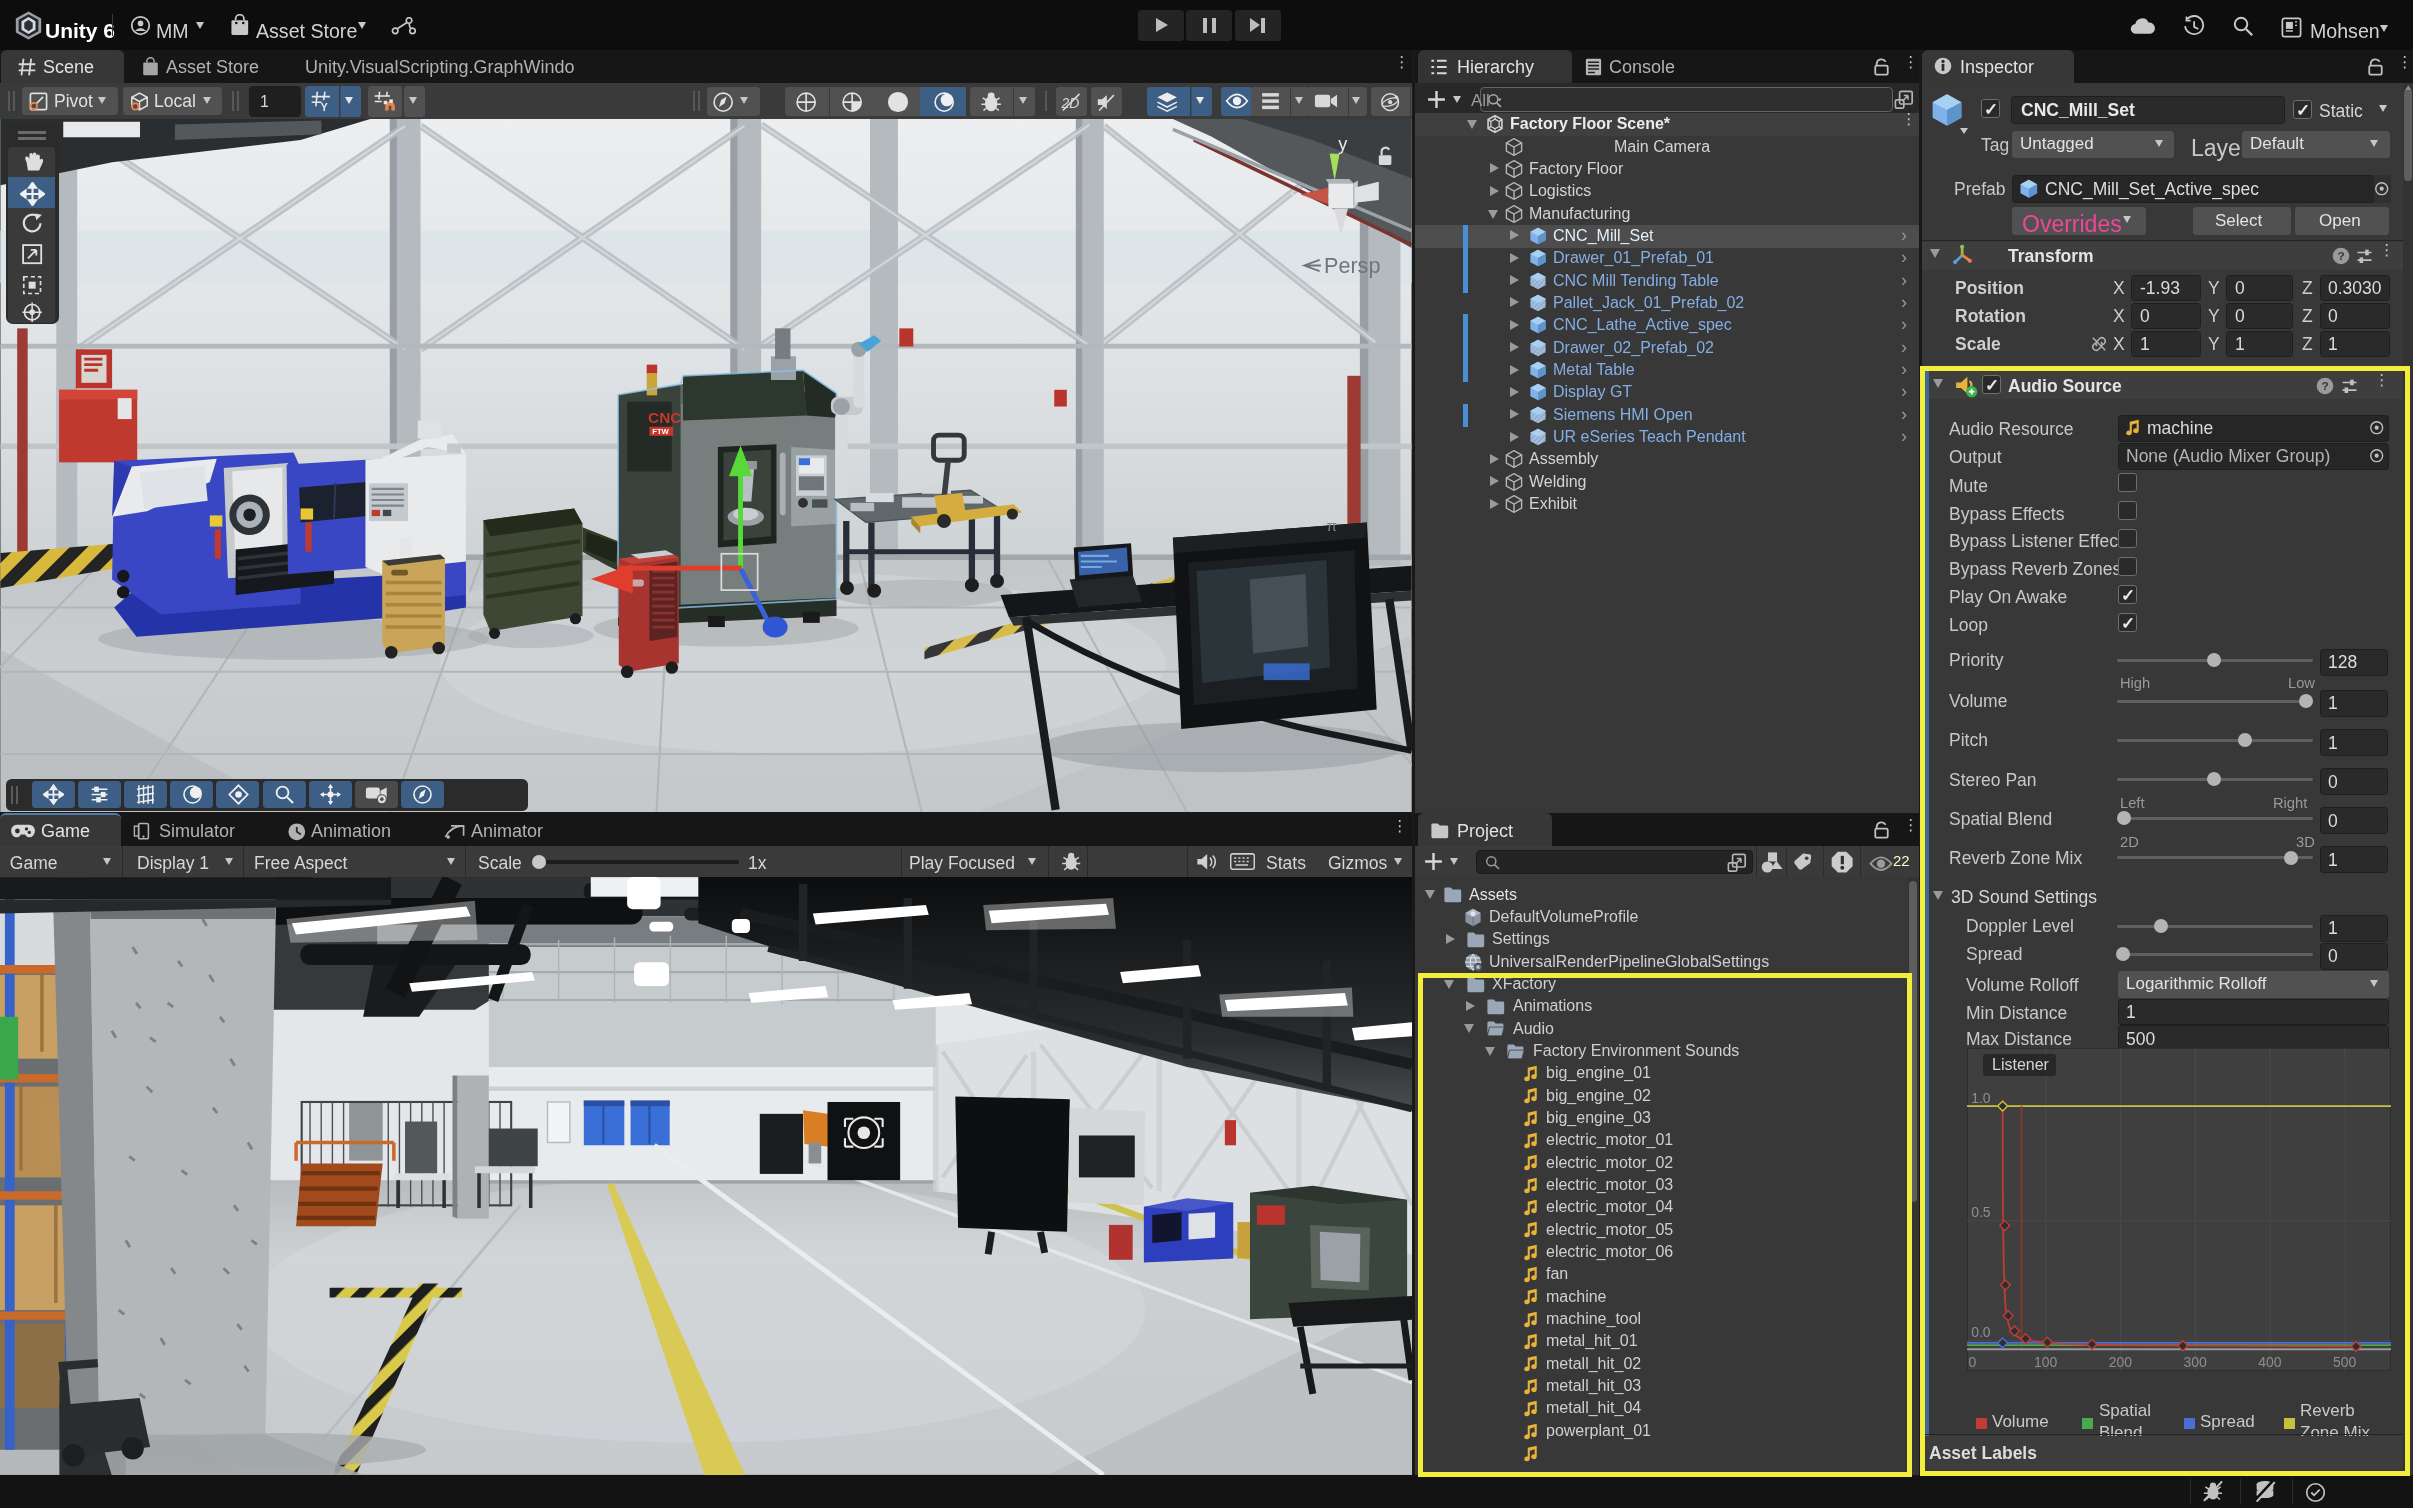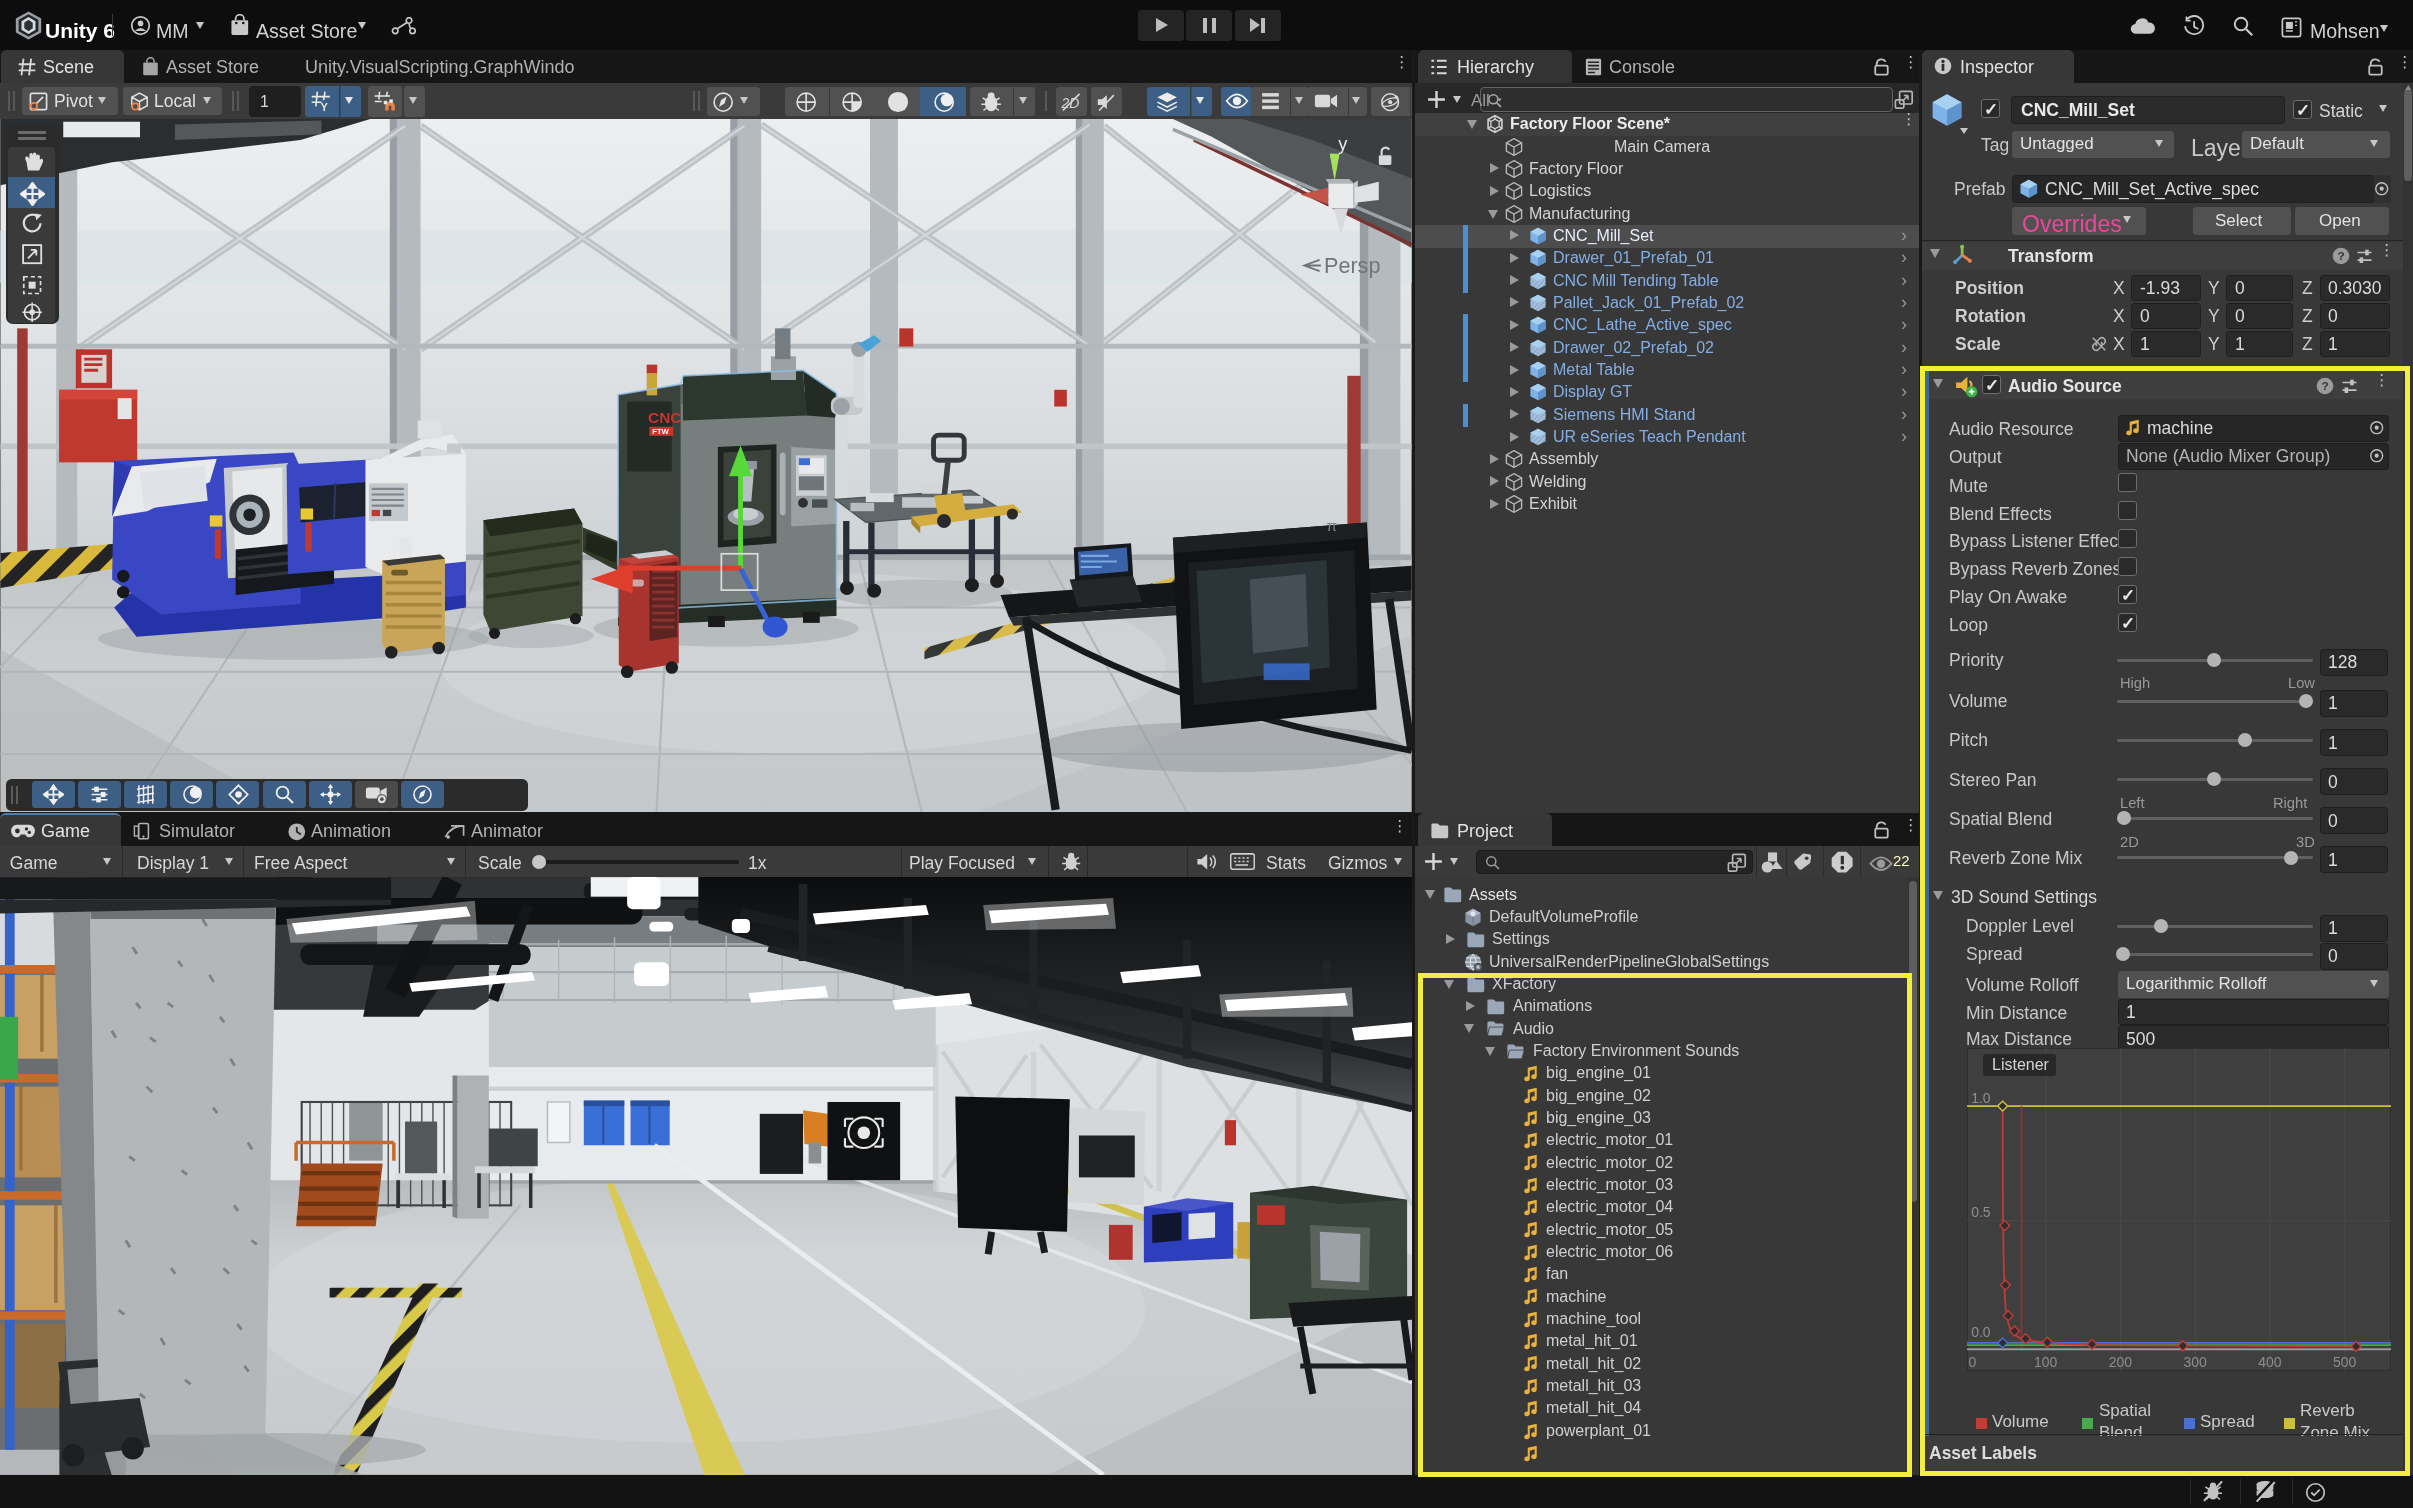--- a/index.html
+++ b/index.html
@@ -970,21 +970,21 @@
 <svg class="abs" style="left:1529px;top:406px" width="18" height="18" viewBox="0 0 26 26">
     <defs>
       <pattern id="st2190581" width="5" height="5" patternUnits="userSpaceOnUse" patternTransform="rotate(45)">
         <rect width="5" height="5" fill="#7fb2e8"></rect>
         <rect width="2.5" height="5" fill="#b8bcc0"></rect>
       </pattern>
     </defs>
     <path d="M13 1 L24 7 V19 L13 25 L2 19 V7 Z" fill="url(#st2190581)"></path>
     <path d="M13 1 L24 7 L13 13 L2 7 Z" fill="#a8d0f0"></path>
   </svg>
-<div class="txt" style="left:1553px;top:406px;color:#84aee4">Siemens HMI Stand</div>
+<div class="txt" style="left:1553px;top:406px;color:#84aee4">Siemens HMI Open</div>
 <div class="chev" style="left:1901px;top:404px">›</div>
 <div class="arrow-r" style="left:1510px;top:432px"></div>
 <svg class="abs" style="left:1529px;top:428px" width="18" height="18" viewBox="0 0 26 26">
     <defs>
       <pattern id="st2190613" width="5" height="5" patternUnits="userSpaceOnUse" patternTransform="rotate(45)">
         <rect width="5" height="5" fill="#7fb2e8"></rect>
         <rect width="2.5" height="5" fill="#b8bcc0"></rect>
       </pattern>
     </defs>
     <path d="M13 1 L24 7 V19 L13 25 L2 19 V7 Z" fill="url(#st2190613)"></path>
@@ -1330,21 +1330,21 @@
   </svg>
 <div class="txt" style="left:1949px;top:447px;font-size:17.5px">Output</div>
 <div class="field" style="left:2118px;top:443px;width:271px;height:26.5px;background:#262626"></div>
 <div class="txt" style="left:2126px;top:446px;font-size:17.5px;color:#b4b4b4">None (Audio Mixer Group)</div>
 <svg class="abs" style="left:2369px;top:448px" width="15.4" height="15.4" viewBox="0 0 22 22">
     <circle cx="11" cy="11" r="8.5" fill="none" stroke="#c0c0c0" stroke-width="2"></circle>
     <circle cx="11" cy="11" r="3" fill="#c0c0c0"></circle>
   </svg>
 <div class="txt" style="left:1949px;top:476px;font-size:17.5px">Mute</div>
 <div class="cb" style="left:2118px;top:473px"></div>
-<div class="txt" style="left:1949px;top:504px;font-size:17.5px">Blend Effects</div>
+<div class="txt" style="left:1949px;top:504px;font-size:17.5px">Bypass Effects</div>
 <div class="cb" style="left:2118px;top:501px"></div>
 <div class="txt" style="left:1949px;top:531px;font-size:17.5px;width:169px;overflow:hidden">Bypass Listener Effec</div>
 <div class="cb" style="left:2118px;top:529px"></div>
 <div class="txt" style="left:1949px;top:559px;font-size:17.5px;width:169px;overflow:hidden">Bypass Reverb Zones</div>
 <div class="cb" style="left:2118px;top:557px"></div>
 <div class="txt" style="left:1949px;top:587px;font-size:17.5px">Play On Awake</div>
 <div class="cb on" style="left:2118px;top:585px"></div>
 <div class="txt" style="left:1949px;top:615px;font-size:17.5px">Loop</div>
 <div class="cb on" style="left:2118px;top:613px"></div>
 

